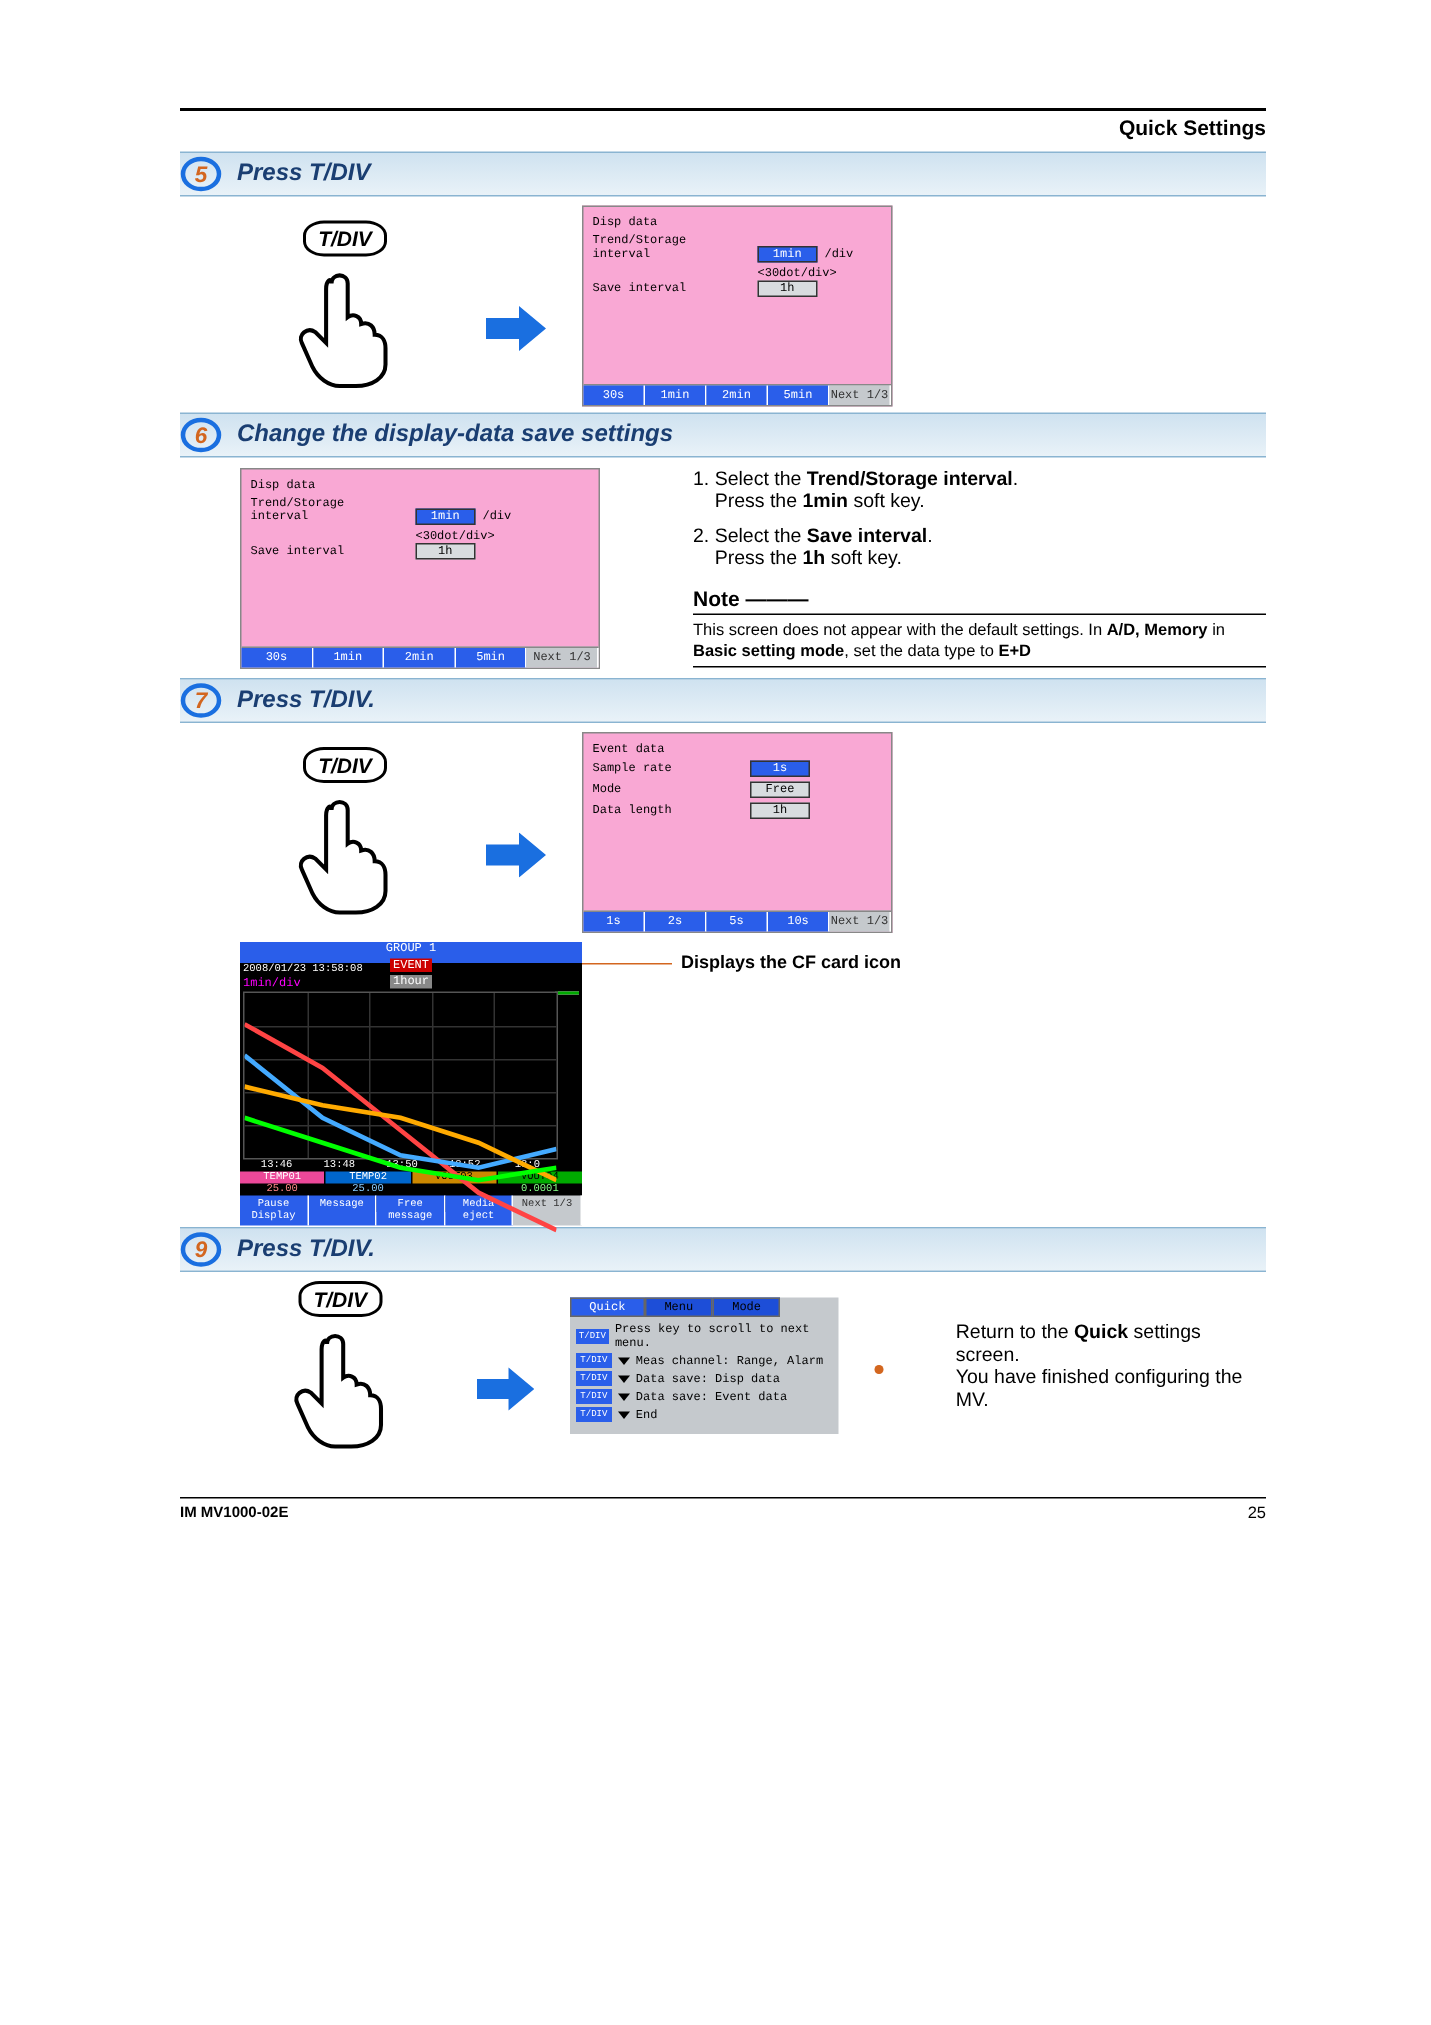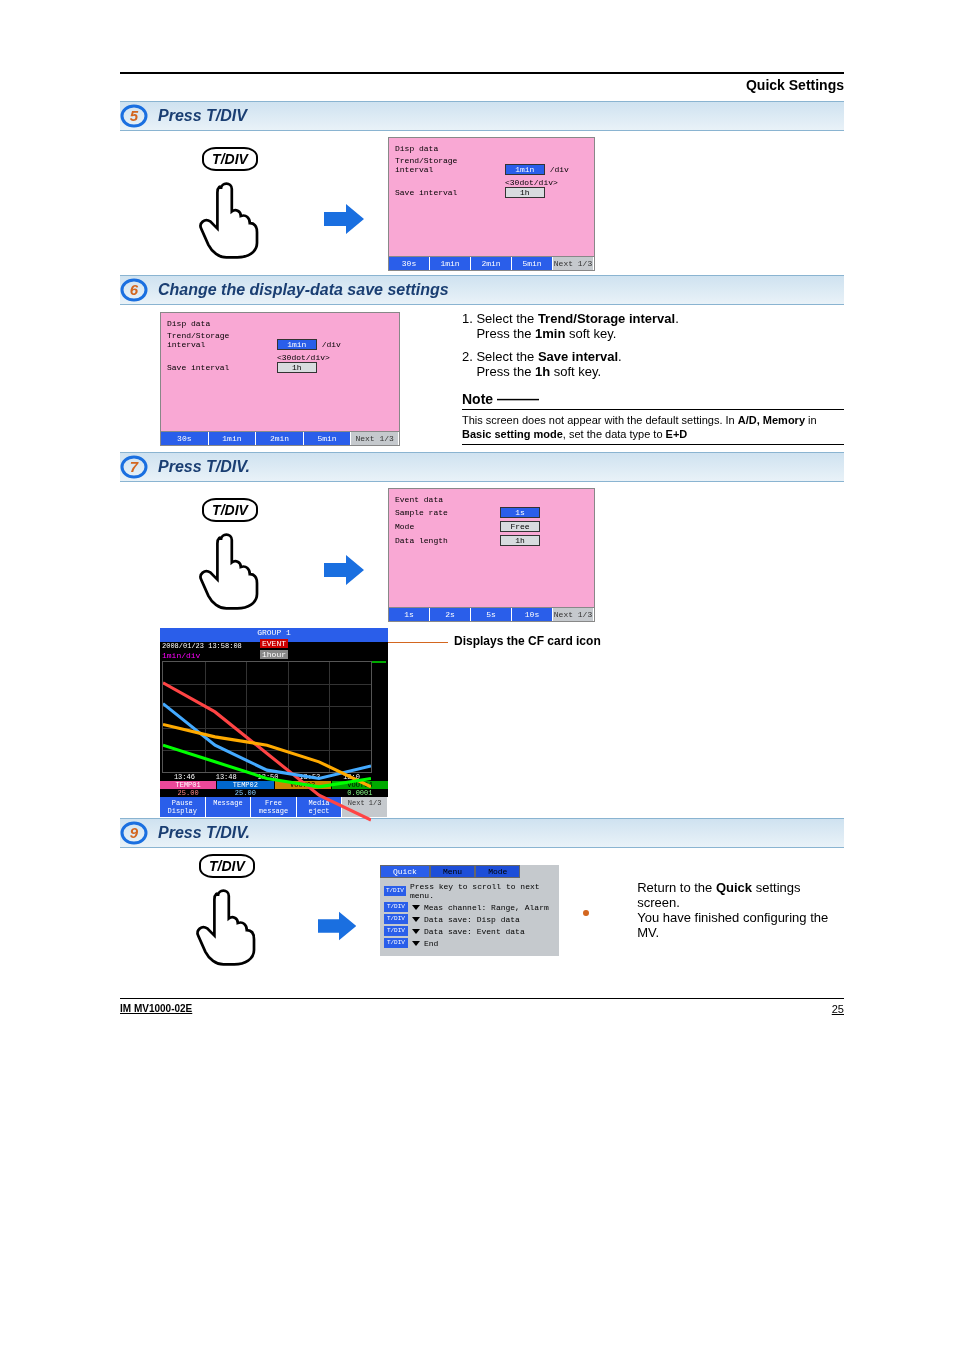--- a/index.html
+++ b/index.html
@@ -84,21 +84,21 @@
   .menu-tabs .mt { padding:1px 12px; border:1px solid #666; background:#1d4ed8;}
   .menu-tabs .mt.act { background:#2a5eea; color:#fff;}
   .menu-body { padding:4px 4px 6px 4px;}
   .menu-row { display:flex; align-items:center; gap:4px; margin-bottom:2px;}
   .tdiv-chip { width:24px; height:10px; background:#2a5eea; color:#fff; font-size:6px; text-align:center; line-height:10px;}
   .menu-arrow { width:0; height:0; border-left:4px solid transparent; border-right:4px solid transparent; border-top:5px solid #000;}
 
   .callout-line { flex:1; border-top:1px solid #d3661f; margin-top:8px; max-width:40px;}
   .dot { width:6px; height:6px; border-radius:50%; background:#d3661f; margin-top:5px;}
 
-  .foot-line { border-top:1px solid #000; margin-top: 30px; padding-top:4px; display:flex; justify-content:space-between; font-size:11px;text-decoration:underline;}
+  .foot-line { border-top:1px solid #000; margin-top: 30px; padding-top:4px; display:flex; justify-content:space-between; font-size:11px;}
   .foot-l { font-weight:bold; font-size:10px;}
   .sec6-right { flex:1;}
 </style>
 </head>
 <body>
 
 <div class="page">
 
   <div class="hdr-line"></div>
   <div class="hdr">Quick Settings</div>

